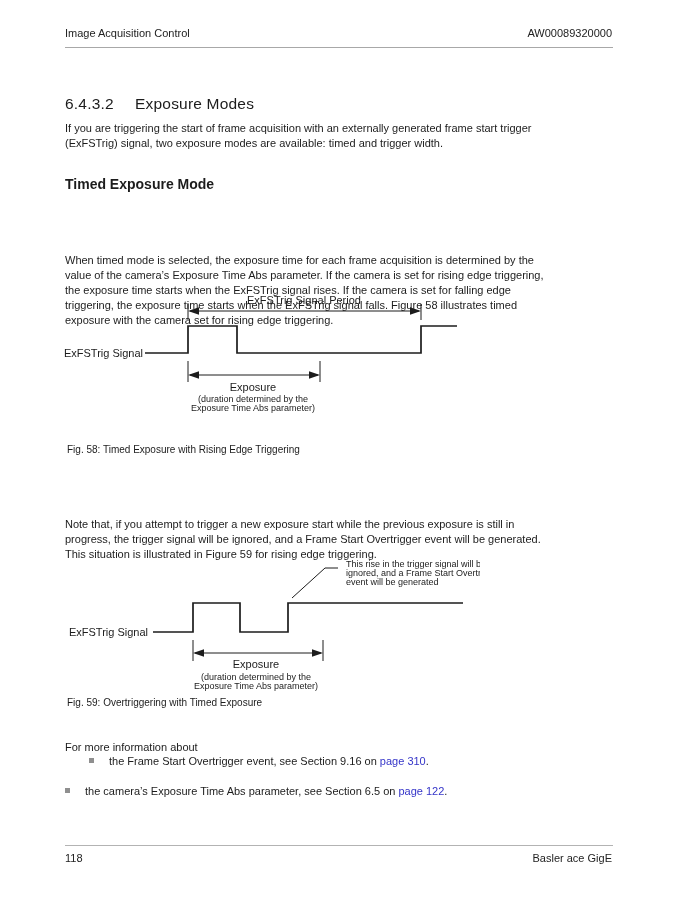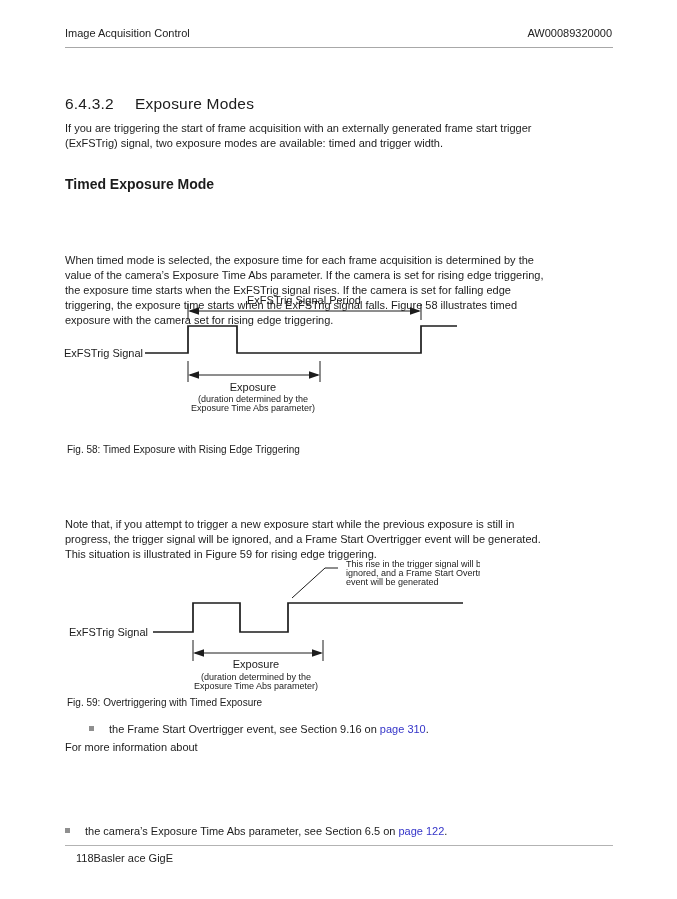--- a/index.html
+++ b/index.html
@@ -15,22 +15,22 @@
 
   
   .running-head {
     left: 65px; right: 65px; top: 27px;
     display: flex; justify-content: space-between;
     font-size: 11px; color: #222;
   }
   .head-rule { left: 65px; right: 64px; top: 47px; height: 1px; background: #a8a8a8; }
   .foot-rule { left: 65px; right: 64px; top: 845px; height: 1px; background: #b3b3b3; }
   .running-foot {
-    left: 76px; right: 65px; top: 852px;
-    display: flex; 
+    left: 65px; right: 65px; top: 852px;
+    display: flex; justify-content: space-between;
     font-size: 11px; color: #222;
   }
 
   
   .section-heading { left: 65px; top: 75px; font-size: 15.5px; font-weight: 400; letter-spacing: 0.2px; margin-top: 20px; }
   .section-heading .num { display: inline-block; width: 70px; }
   .sub-heading { left: 65px; top: 176px; font-size: 14px; font-weight: 700; }
 
   
   .para {
@@ -41,21 +41,21 @@
   .p-intro { top: 121px; }
   .p-timed { top: 205px; margin-top: 48px; }
   .p-note  { top: 484px; margin-top: 33px; }
 
   .fig-caption { left: 67px; font-size: 10px; color: #1c1c1c; }
   .cap-58 { top: 444px; }
   .cap-59 { top: 697px; }
 
   .more-lead { left: 65px; top: 741px; font-size: 11px; }
   .bullet-row { left: 65px; font-size: 11px; display: flex; align-items: baseline; }
-  .b1 { top: 723px; padding-left: 24px; } .b2 { top: 825px; }
+  .b1 { top: 755px; padding-left: 24px; } .b2 { top: 785px; }
   .bullet-square {
     width: 5px; height: 5px; background: #8f8f8f;
     display: inline-block; margin-right: 15px; flex: 0 0 auto;
     position: relative; top: -2px;
   }
   .doc-link { text-decoration: none; }
 
   svg text { font-family: "Liberation Sans", "DejaVu Sans", sans-serif; fill: #1c1c1c; }
   .wave { fill: none; stroke: #1c1c1c; stroke-width: 1.7; }
   .thin { stroke: #1c1c1c; stroke-width: 1; }

